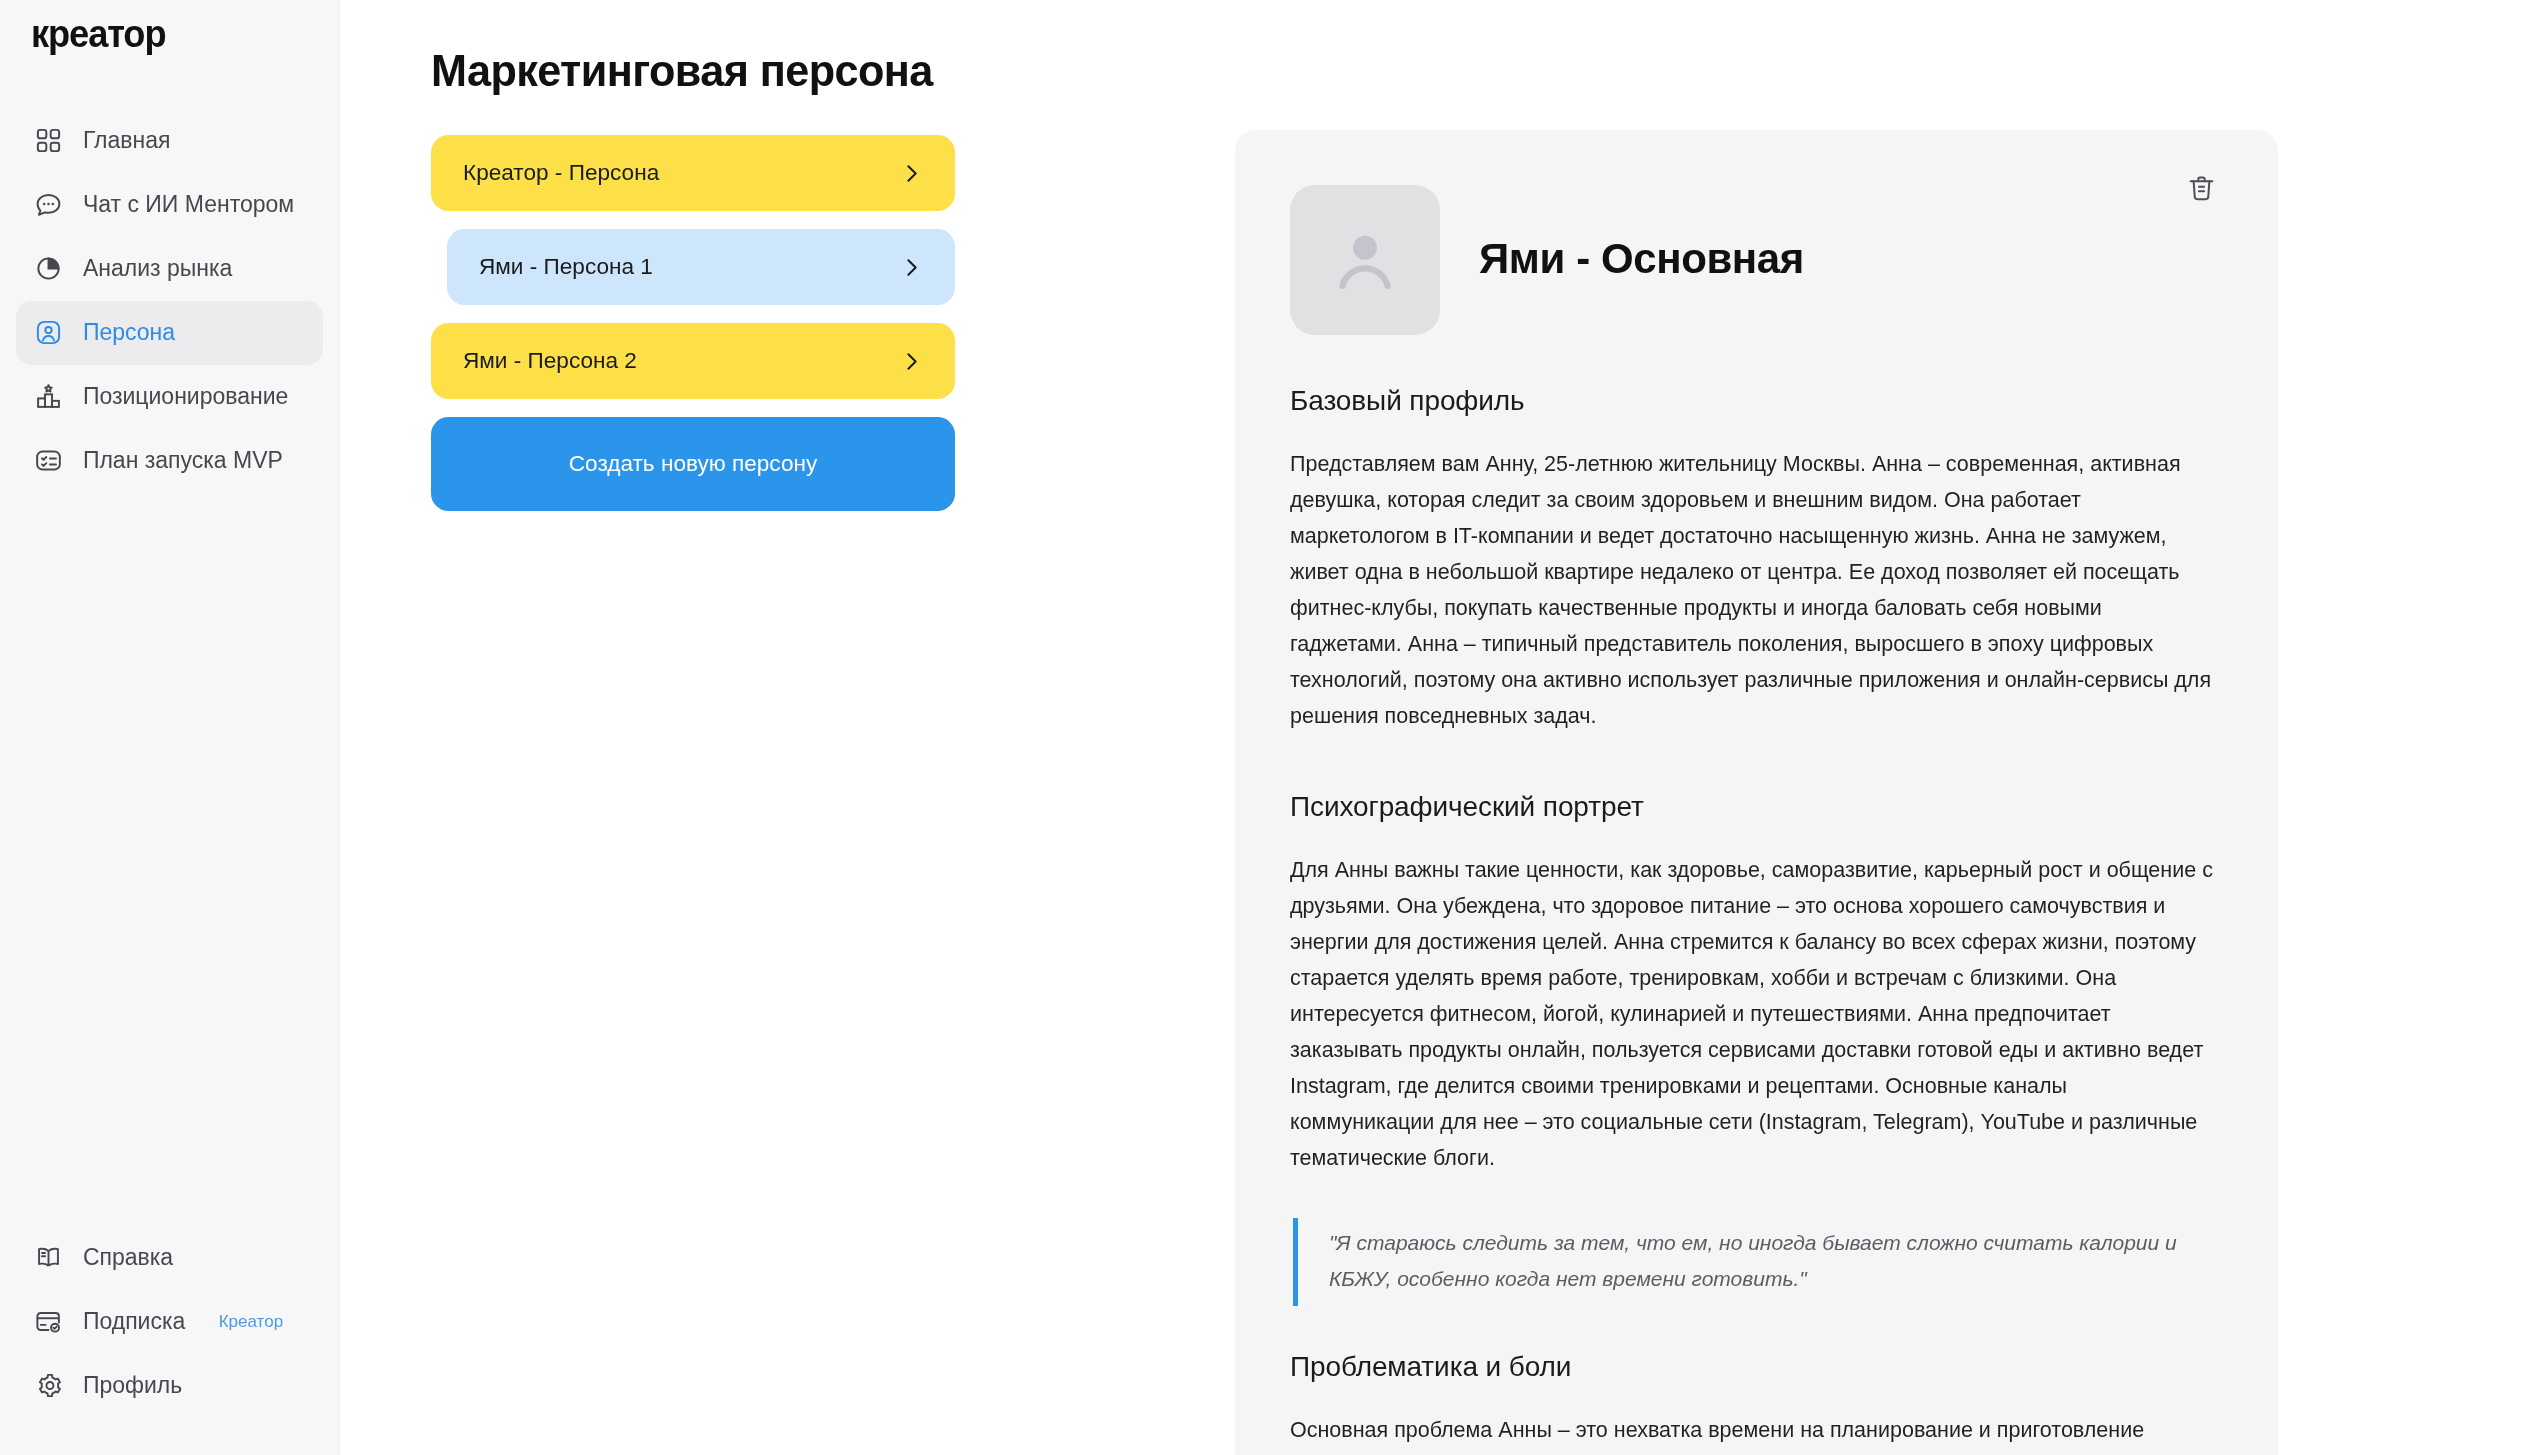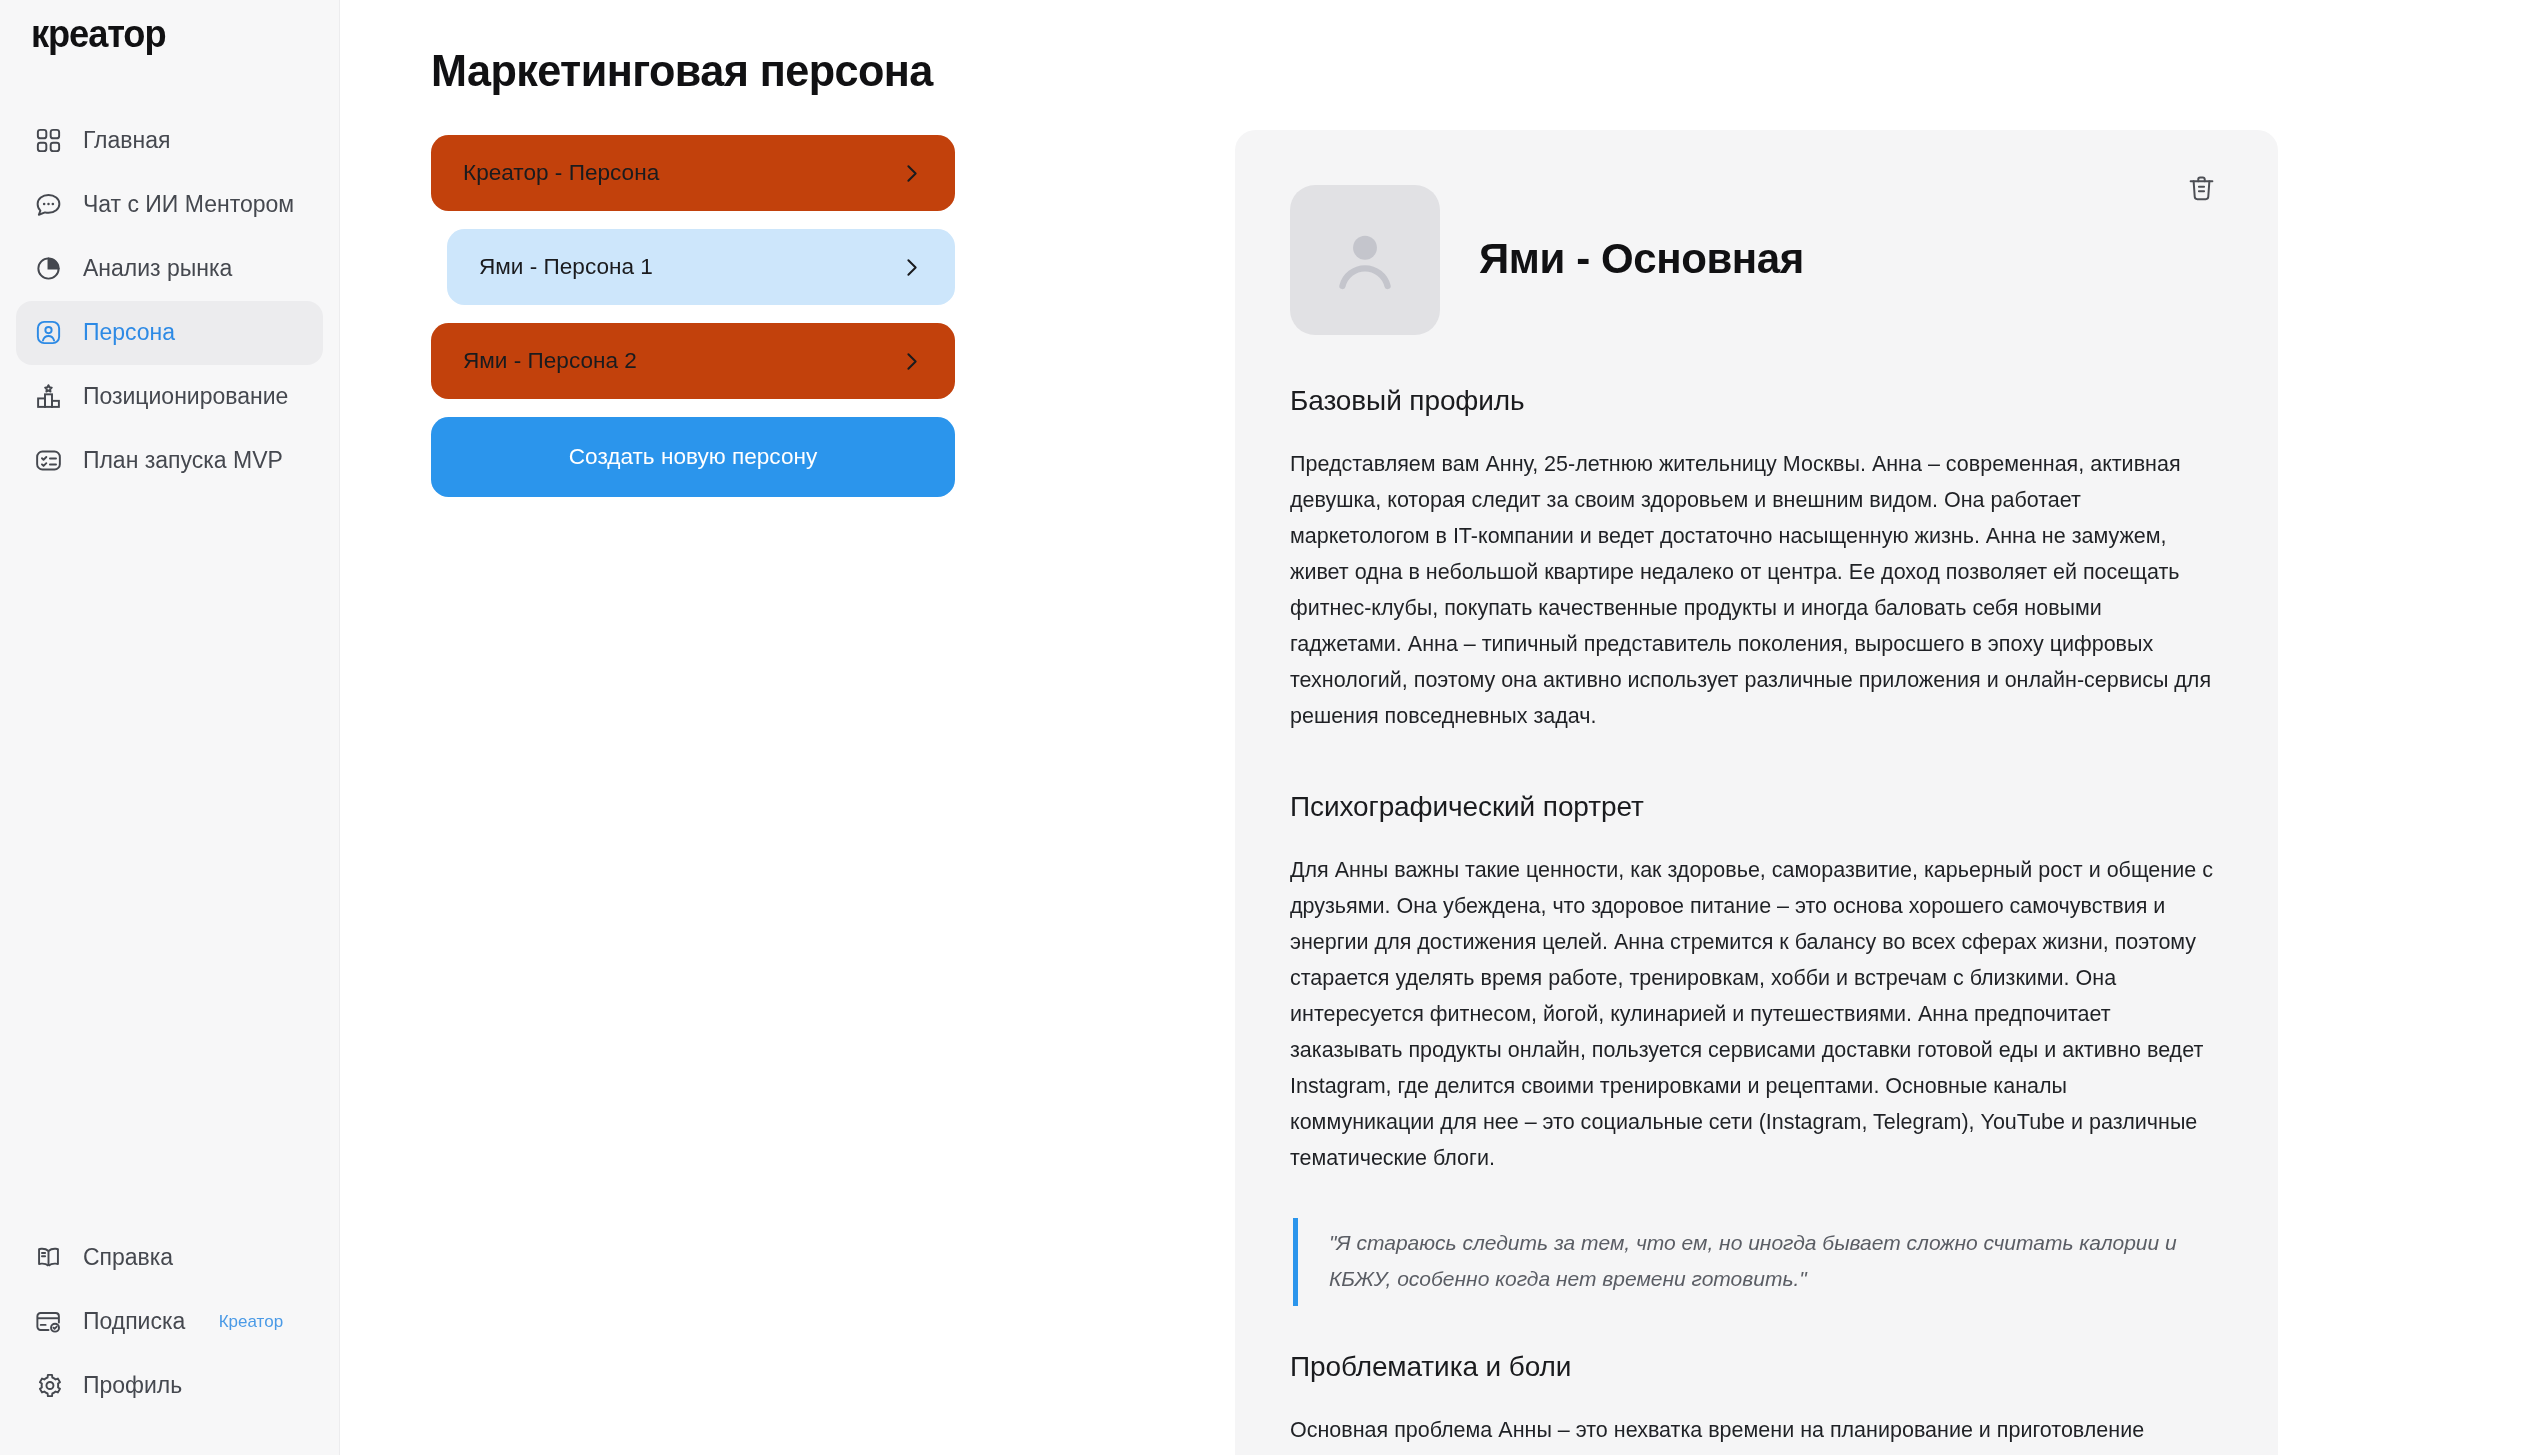--- a/index.html
+++ b/index.html
@@ -98,34 +98,34 @@
   
   .list-col {
     position: absolute;
     left: 59px;
     top: 135px;
     width: 524px;
   }
   .persona-item {
     height: 76px;
     border-radius: 17.5px;
-    background: #c2410c;
+    background: #fde047;
     display: flex;
     align-items: center;
     justify-content: space-between;
     padding: 0 31px 0 32px;
     margin-bottom: 18px;
     cursor: pointer;
     color: #1a1b1e;
     font-size: 22.6px;
   }
   .persona-item.selected { background: #cde6fb; margin-left: 16px; }
   .chev { width: 25px; height: 25px; display: block; }
   .create-btn {
-    height: 80px;
+    height: 94px;
     border-radius: 17.5px;
     background: #2b95ec;
     color: #ffffff;
     font-size: 22.6px;
     display: flex;
     align-items: center;
     justify-content: center;
     cursor: pointer;
     border: none;
     width: 100%;

